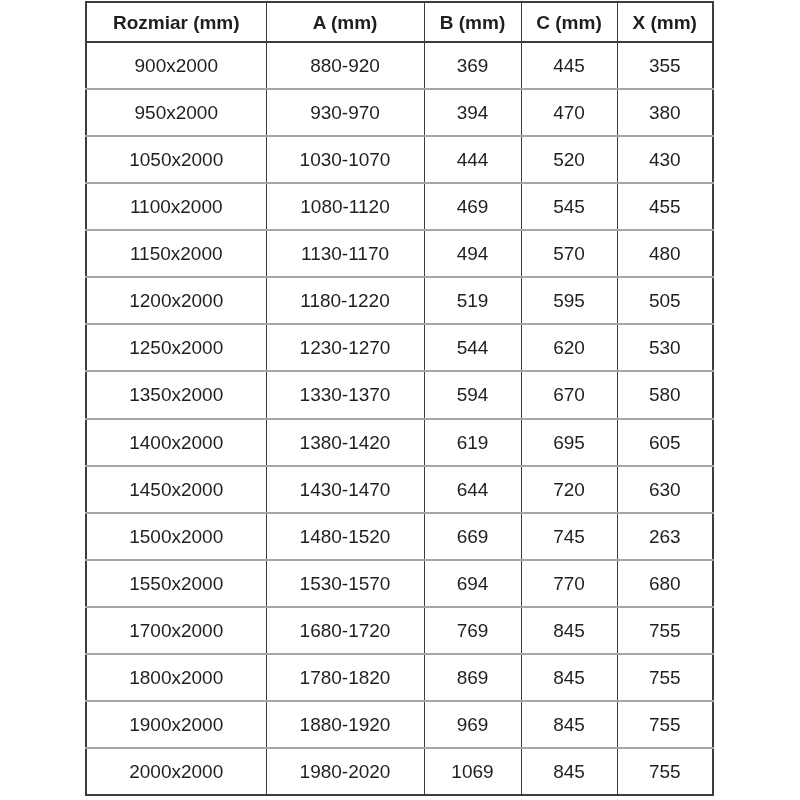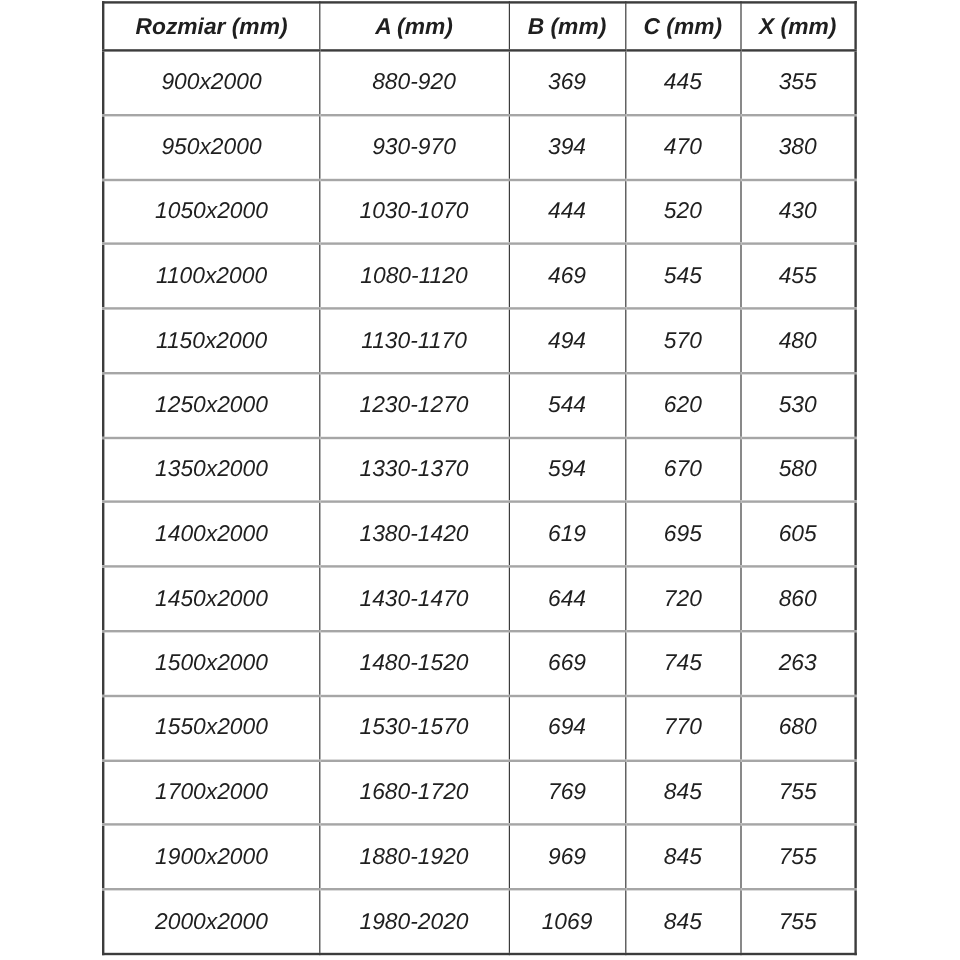--- a/index.html
+++ b/index.html
@@ -7,21 +7,20 @@
     padding: 0;
     background: #ffffff;
   }
   .page {
     position: relative;
     width: 800px;
     height: 800px;
     background: #ffffff;
     overflow: hidden;
     font-family: "Liberation Sans", sans-serif;
-    font-style: italic;
   }
   table.size-table {
     position: absolute;
     left: 85px;
     top: 1px;
     width: 627px;
     height: 795px;
     border-collapse: collapse;
     table-layout: fixed;
     color: #1f1f1f;
@@ -109,20 +108,27 @@
           <td>455</td>
         </tr>
         <tr>
           <td>1150x2000</td>
           <td>1130-1170</td>
           <td>494</td>
           <td>570</td>
           <td>480</td>
         </tr>
         <tr>
+          <td>1200x2000</td>
+          <td>1180-1220</td>
+          <td>519</td>
+          <td>595</td>
+          <td>505</td>
+        </tr>
+        <tr>
           <td>1250x2000</td>
           <td>1230-1270</td>
           <td>544</td>
           <td>620</td>
           <td>530</td>
         </tr>
         <tr>
           <td>1350x2000</td>
           <td>1330-1370</td>
           <td>594</td>
@@ -134,21 +140,21 @@
           <td>1380-1420</td>
           <td>619</td>
           <td>695</td>
           <td>605</td>
         </tr>
         <tr>
           <td>1450x2000</td>
           <td>1430-1470</td>
           <td>644</td>
           <td>720</td>
-          <td>860</td>
+          <td>630</td>
         </tr>
         <tr>
           <td>1500x2000</td>
           <td>1480-1520</td>
           <td>669</td>
           <td>745</td>
           <td>263</td>
         </tr>
         <tr>
           <td>1550x2000</td>
@@ -158,20 +164,27 @@
           <td>680</td>
         </tr>
         <tr>
           <td>1700x2000</td>
           <td>1680-1720</td>
           <td>769</td>
           <td>845</td>
           <td>755</td>
         </tr>
         <tr>
+          <td>1800x2000</td>
+          <td>1780-1820</td>
+          <td>869</td>
+          <td>845</td>
+          <td>755</td>
+        </tr>
+        <tr>
           <td>1900x2000</td>
           <td>1880-1920</td>
           <td>969</td>
           <td>845</td>
           <td>755</td>
         </tr>
         <tr>
           <td>2000x2000</td>
           <td>1980-2020</td>
           <td>1069</td>

